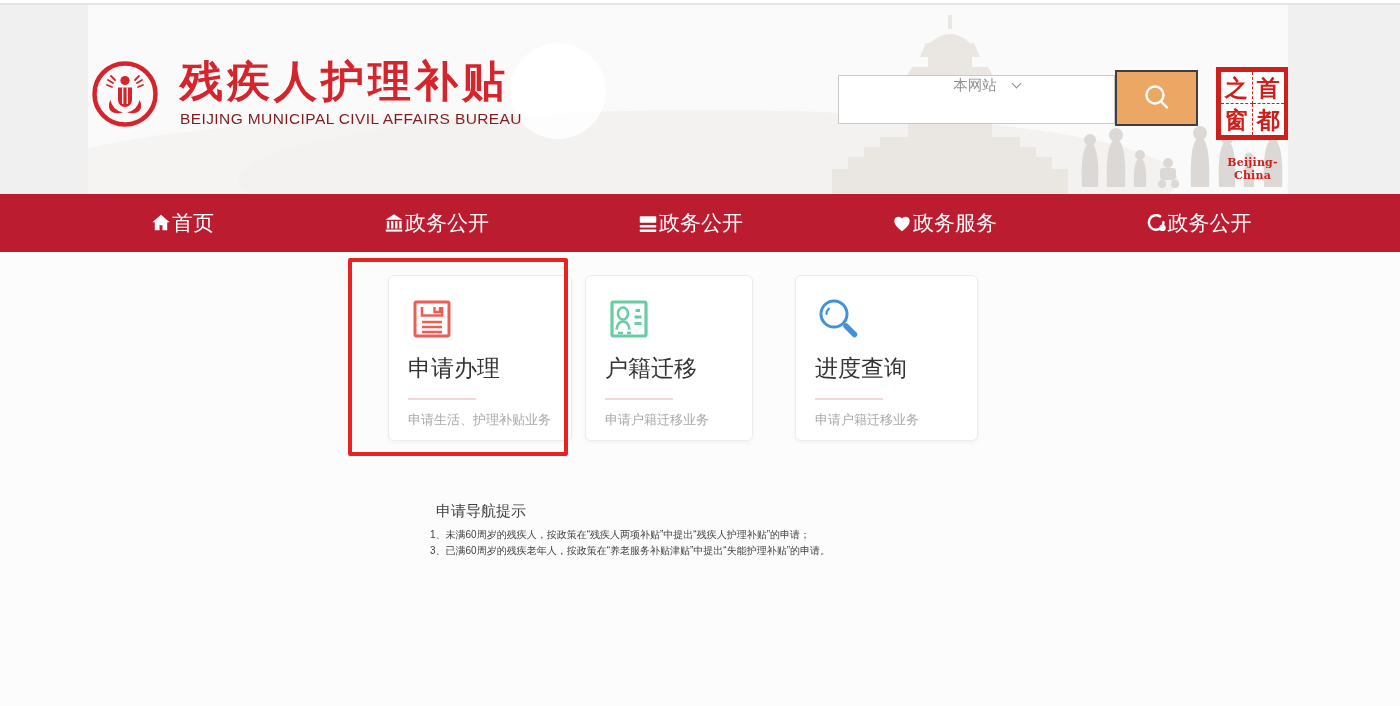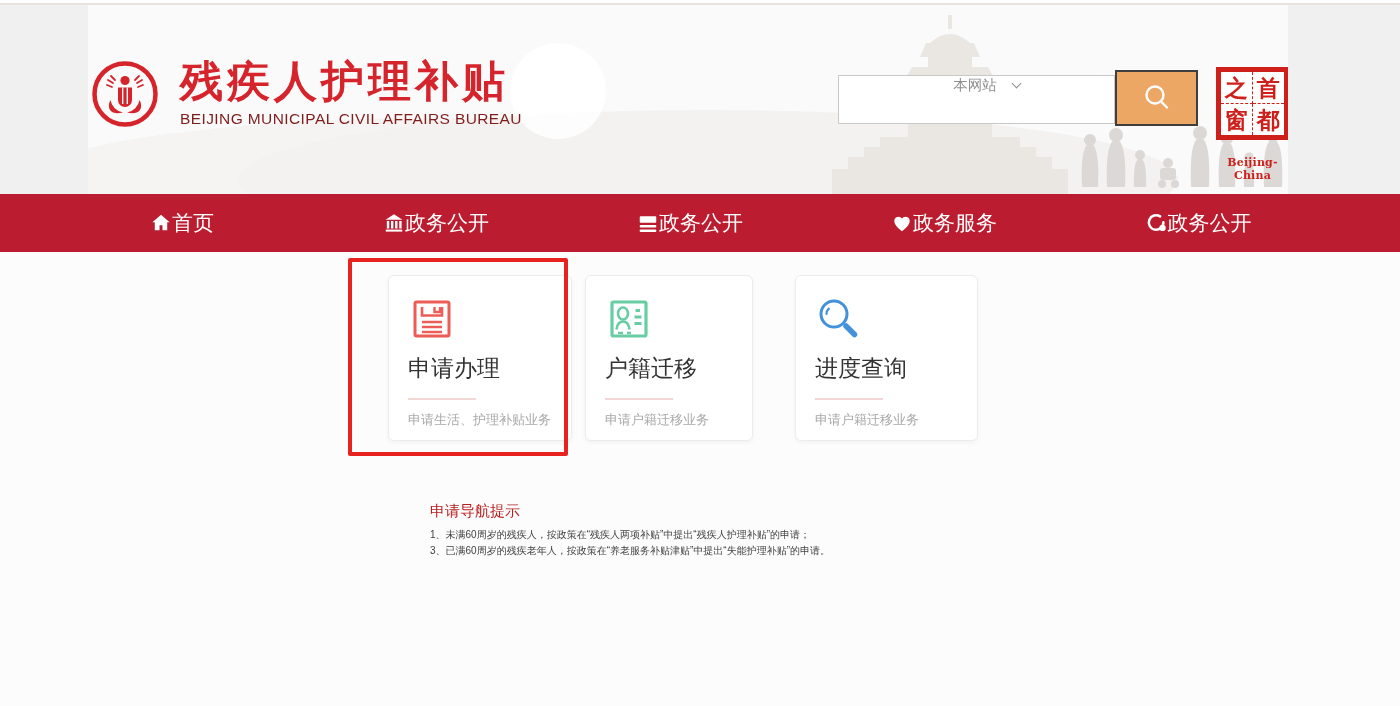--- a/index.html
+++ b/index.html
@@ -95,21 +95,21 @@
   }
   .card.card1 { left:388px; width:184px; }
   .card.card2 { left:585px; width:168px; }
   .card.card3 { left:795px; width:183px; }
   .card-icon { width:48px; height:48px; display:block; }
   .card-title { margin-top:12px; font-size:23px; color:#333333; line-height:1.2; }
   .card-divider { margin-top:15px; width:68px; height:2px; background:#f2d7d7; }
   .card-sub { margin-top:11px; font-size:13px; color:#a8a8a8; }
 
   .hints { position:absolute; left:430px; top:250px; }
-  .hints-title { color:#b91c1c; font-size:15px; margin-bottom:6px; }
+  .hints-title { color:#404040; font-size:15px; margin-bottom:6px;margin-left:6px; }
   .hint-line { font-size:10px; color:#3f3f3f; line-height:15.5px; white-space:nowrap; }
 </style>
 </head>
 <body>
 
 <div class="top-strip"></div>
 
 <div class="header">
   <div class="header-content">
 

